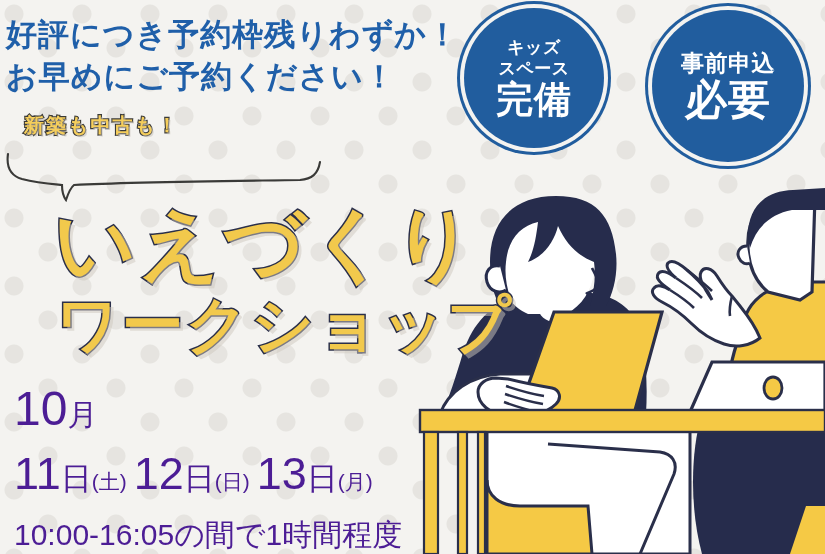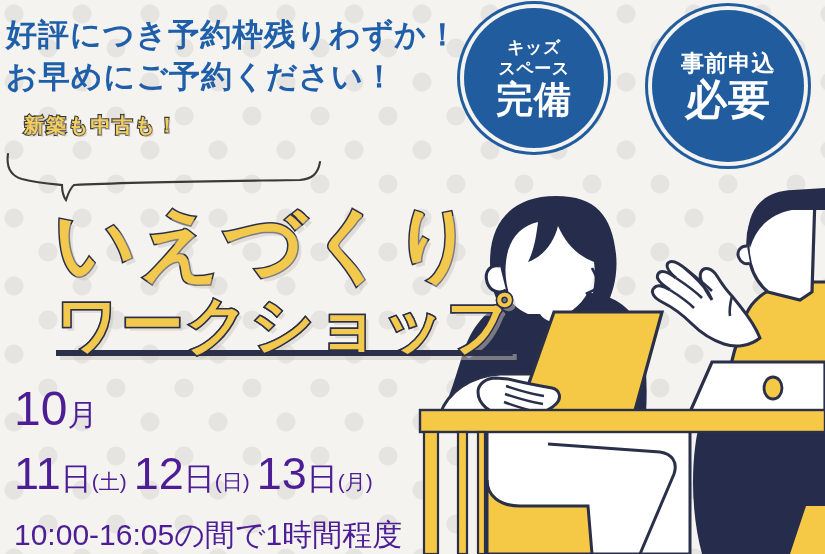--- a/index.html
+++ b/index.html
@@ -67,21 +67,21 @@
   
   #title-wrap{position:absolute;left:0;top:199px;width:430px;z-index:6;margin-left:44px;}
   .title-line{
     font-weight:bold;color:#f2c94c;
     -webkit-text-stroke:3px #2a2f4a;
     paint-order:stroke fill;
     text-shadow:4px 4px 0 rgba(205,200,190,.5);
     white-space:nowrap;
   }
   #title-1{font-size:80px;line-height:90px;letter-spacing:3px;padding-left:10px;}
-  #title-2{font-size:62px;line-height:72px;letter-spacing:2px;padding-left:12px;text-decoration:underline;}
+  #title-2{font-size:62px;line-height:72px;letter-spacing:2px;padding-left:12px;}
   
   #date-wrap{position:absolute;left:14px;top:382px;z-index:6;color:#4c1d95;}
   #date-month{font-size:48px;line-height:54px;font-weight:400;letter-spacing:0;}
   #date-month .unit{font-size:30px;}
   #date-days{font-size:45px;line-height:64px;font-weight:400;white-space:nowrap;}
   #date-days .unit{font-size:31px;}
   #date-days .wd{font-size:21px;}
   #date-days .daygap{display:inline-block;width:7px;}
   #date-time{font-size:30px;line-height:40px;letter-spacing:0;margin-top:1px;white-space:nowrap;}
   

